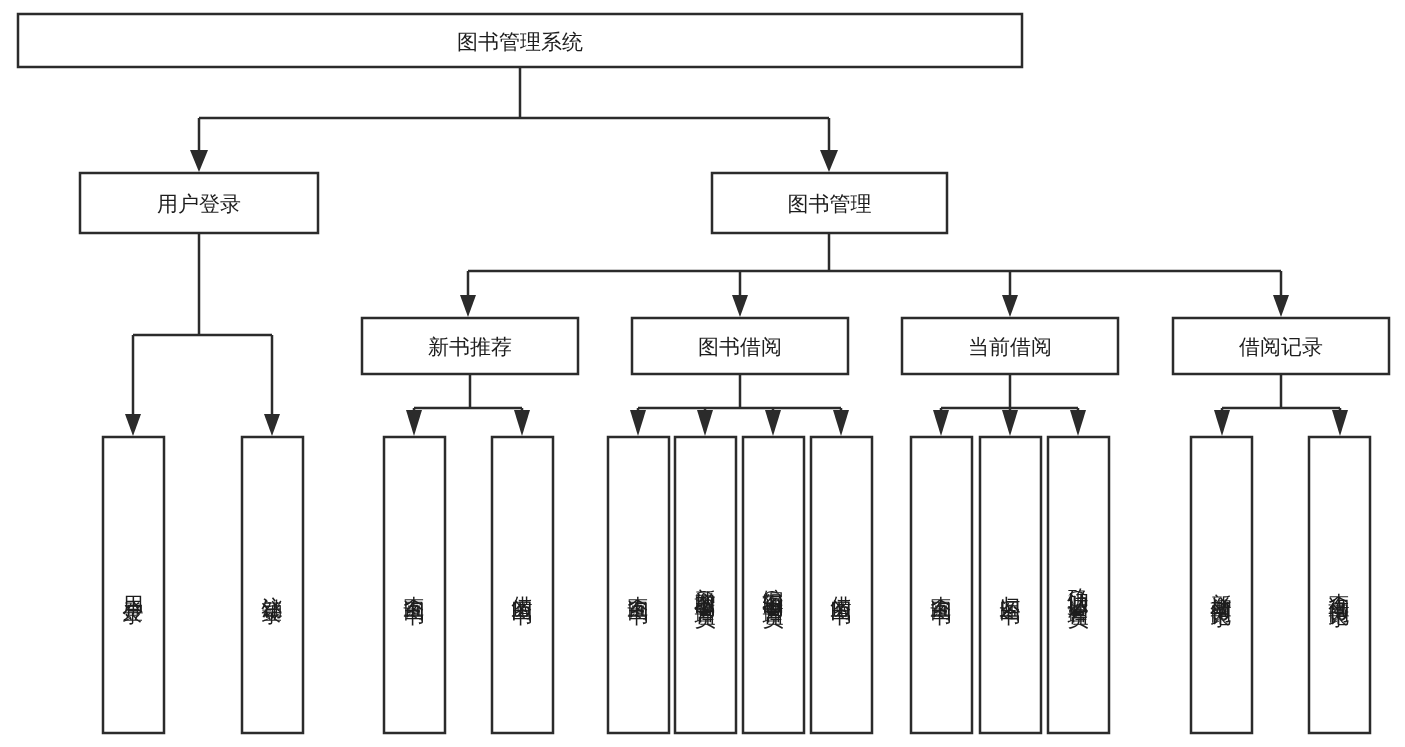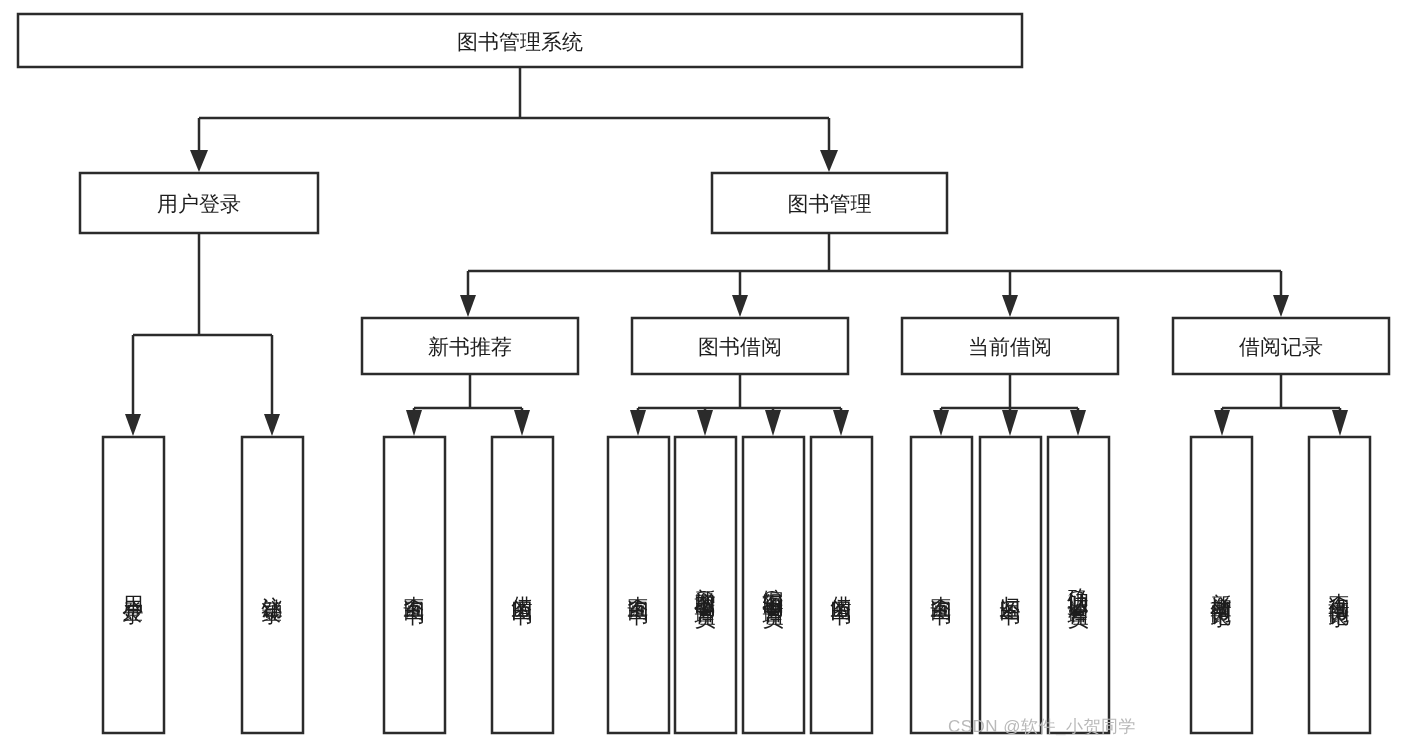--- a/index.html
+++ b/index.html
@@ -222,15 +222,14 @@
       <rect class="node-box" x="1191" y="437" width="61" height="296"></rect>
       <text class="node-label-v" x="1221.5" y="585">新增借阅记录</text>
     </g>
     <g>
       <rect class="node-box" x="1309" y="437" width="61" height="296"></rect>
       <text class="node-label-v" x="1339.5" y="585">查询借阅记录</text>
     </g>
 
   </svg>
 
-  <div class="watermark-text">CSDN @软件_小贺同学</div>
 
 </div>
 
 </body></html>

